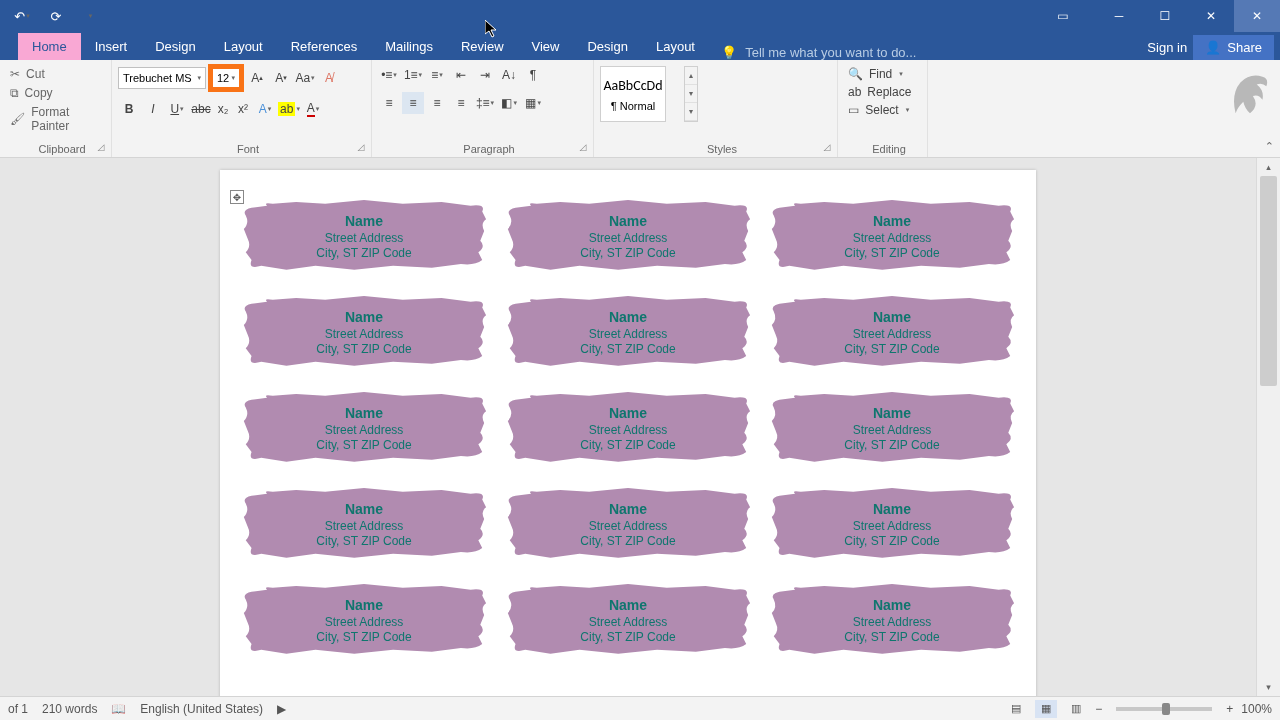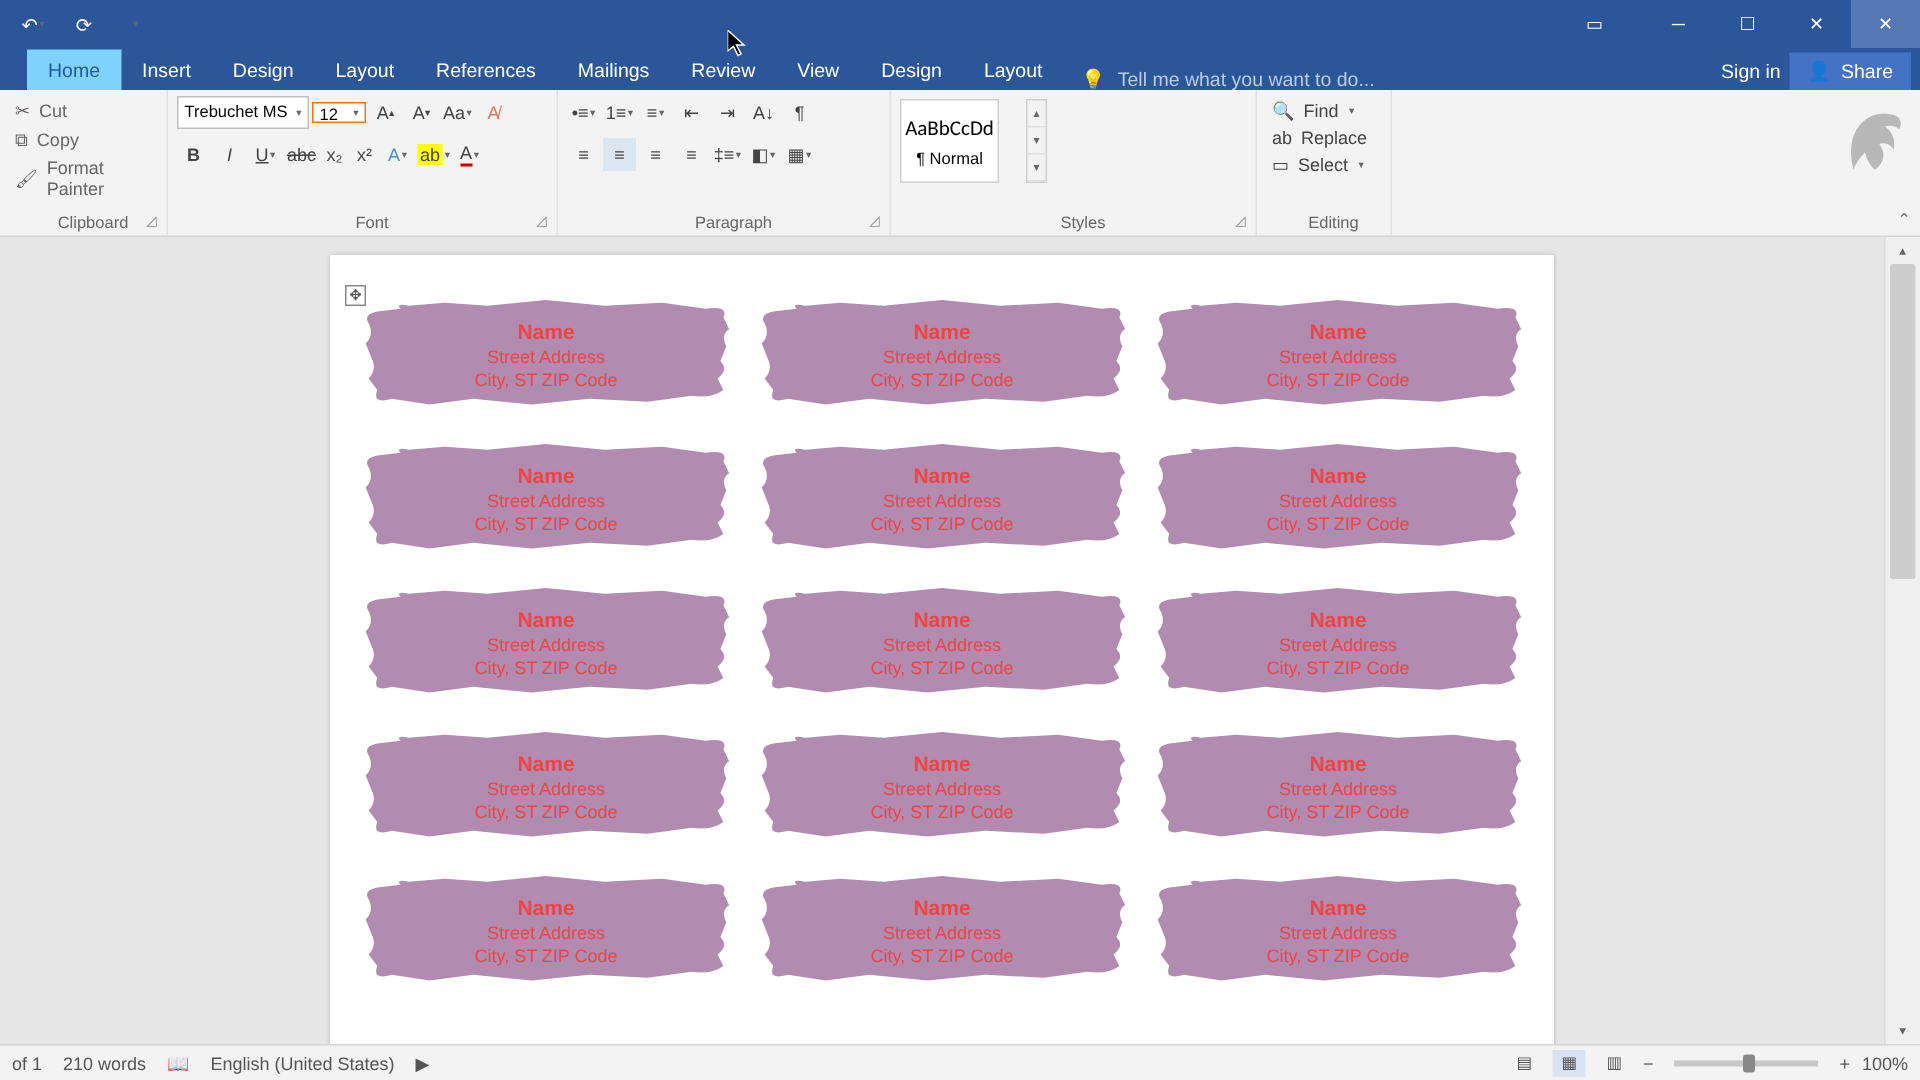--- a/index.html
+++ b/index.html
@@ -13,36 +13,36 @@
 .title-text{white-space:nowrap}
 .tabletools{background:#3d6ab0;padding:4px 16px;font-size:11px}
 .winbtns{position:absolute;right:0;display:flex}
 .winbtn{width:46px;height:32px;display:flex;align-items:center;justify-content:center;color:#fff;font-size:12px}
 .winbtn.x2{background:#5579b5}
 .winbtn.ribopt{margin-right:10px}
 
 
 .tabs{height:28px;background:#2b579a;display:flex;align-items:flex-end;padding-left:18px}
 .tab{padding:6px 14px;font-size:13px;color:#fff;cursor:pointer}
-.tab.active{background:#7dd3fc;color:#2b579a}
+.tab.active{background:#f9a8d4;color:#2b579a}
 .tabs-right{margin-left:auto;display:flex;align-items:center;color:#fff;font-size:13px;padding-right:6px;gap:6px}
 .share-btn{background:#4472c4;padding:5px 12px;display:flex;align-items:center;gap:6px}
 .tellme{flex:1;display:flex;align-items:center;color:#b8cce4;font-size:13px;padding-left:12px;gap:8px}
 
 
 .ribbon{height:98px;background:#f3f3f3;border-bottom:1px solid #d4d4d4;display:flex;position:relative}
 .group{border-right:1px solid #e1e1e1;padding:4px 6px 0;display:flex;flex-direction:column;position:relative}
 .group-label{position:absolute;bottom:2px;left:13px;right:0;text-align:center;font-size:11px;color:#666}
 .group-launcher{position:absolute;bottom:4px;right:4px;width:12px;height:12px;display:flex;align-items:center;justify-content:center;font-size:9px;color:#888}
 .clip-col{display:flex;flex-direction:column;gap:3px;padding-top:2px}
 .clip-item{display:flex;align-items:center;gap:6px;font-size:12px;color:#666;padding:1px 4px}
 
 .font-top{display:flex;align-items:center;gap:2px;margin-bottom:6px}
 .font-name{width:88px;height:22px;border:1px solid #c0c0c0;background:#fff;font-size:11px;padding:2px 4px;display:flex;align-items:center;justify-content:space-between}
-.font-size{width:36px;height:14px;border:1px solid #f97316;background:#fff;font-size:11px;padding:2px 4px;display:flex;justify-content:space-between}
+.font-size{width:36px;height:28px;border:5px solid #f97316;background:#fff;font-size:11px;padding:2px 4px;display:flex;align-items:center;justify-content:space-between}
 .rbtn{width:22px;height:22px;display:flex;align-items:center;justify-content:center;color:#444;font-size:12px}
 .rbtn.sm{width:18px}
 .font-bot{display:flex;align-items:center;gap:2px}
 .dd{font-size:7px;color:#666;margin-left:1px}
 
 .para-top,.para-bot{display:flex;align-items:center;gap:2px;margin-bottom:6px}
 
 .styles-row{display:flex;gap:18px;align-items:flex-start;padding-top:2px}
 .style-item{width:66px;height:56px;border:1px solid #cfcfcf;background:#fff;display:flex;flex-direction:column;align-items:center;justify-content:center;font-size:11px}
 .style-prev{font-size:14px;font-family:Calibri;margin-bottom:6px}
@@ -54,21 +54,21 @@
 .edit-item{display:flex;align-items:center;gap:6px;font-size:12px;color:#444;padding:1px 4px}
 
 .collapse{position:absolute;right:6px;bottom:4px;font-size:11px;color:#666}
 .dragon{position:absolute;right:6px;top:4px;width:48px;height:60px;opacity:.55}
 
 
 .docwrap{position:absolute;top:158px;left:0;right:24px;bottom:24px;background:#e6e6e6;overflow:hidden}
 .page{width:816px;min-height:1000px;background:#fff;margin:12px auto 0;box-shadow:0 0 3px rgba(0,0,0,.2);padding:28px 18px;position:relative}
 .table-handle{position:absolute;left:10px;top:20px;width:14px;height:14px;border:1px solid #888;display:flex;align-items:center;justify-content:center;font-size:10px;color:#555}
 .labels{display:grid;grid-template-columns:repeat(3,1fr);gap:18px 12px}
-.label{height:78px;position:relative;display:flex;flex-direction:column;justify-content:center;color:#ef4444}
+.label{height:78px;position:relative;display:flex;flex-direction:column;justify-content:center;color:#0f766e}
 .brush{position:absolute;inset:0}
 .label-txt{position:relative;z-index:1;text-align:center;font-family:'Trebuchet MS',sans-serif;line-height:1.25}
 .label-name{font-weight:bold;font-size:14px}
 .label-line{font-size:12px}
 
 
 .vscroll{position:absolute;right:0;top:158px;bottom:24px;width:24px;background:#f0f0f0;border-left:1px solid #dadada}
 .vscroll .up,.vscroll .dn{height:18px;display:flex;align-items:center;justify-content:center;font-size:9px;color:#666}
 .vscroll .dn{position:absolute;bottom:0;width:100%}
 .vscroll .thumb{position:absolute;top:18px;left:3px;right:3px;height:210px;background:#cdcdcd;border-radius:2px}

